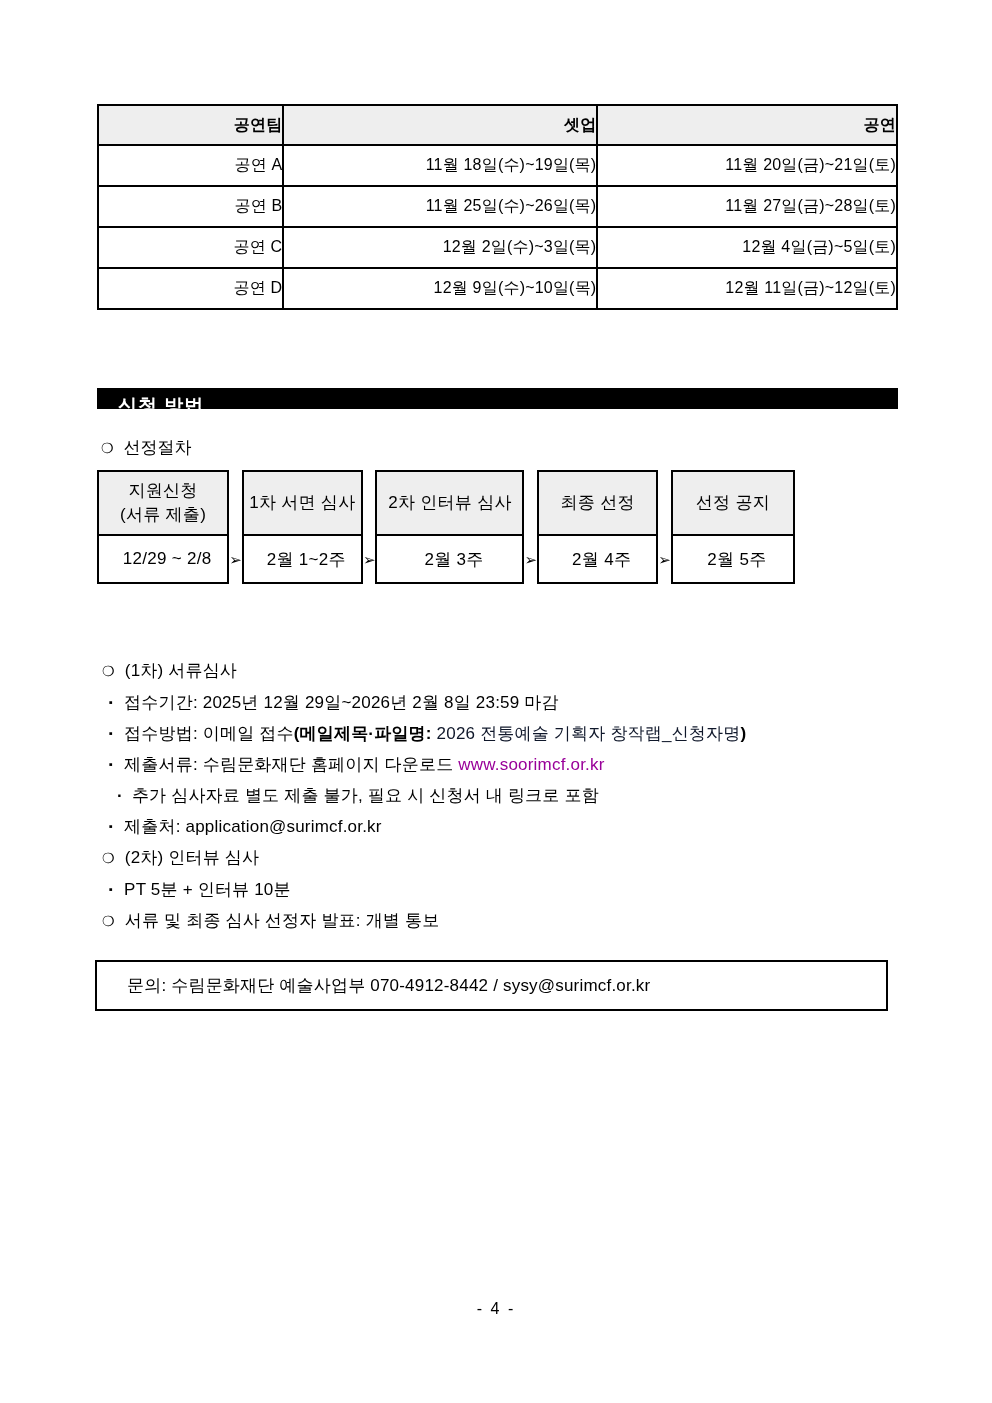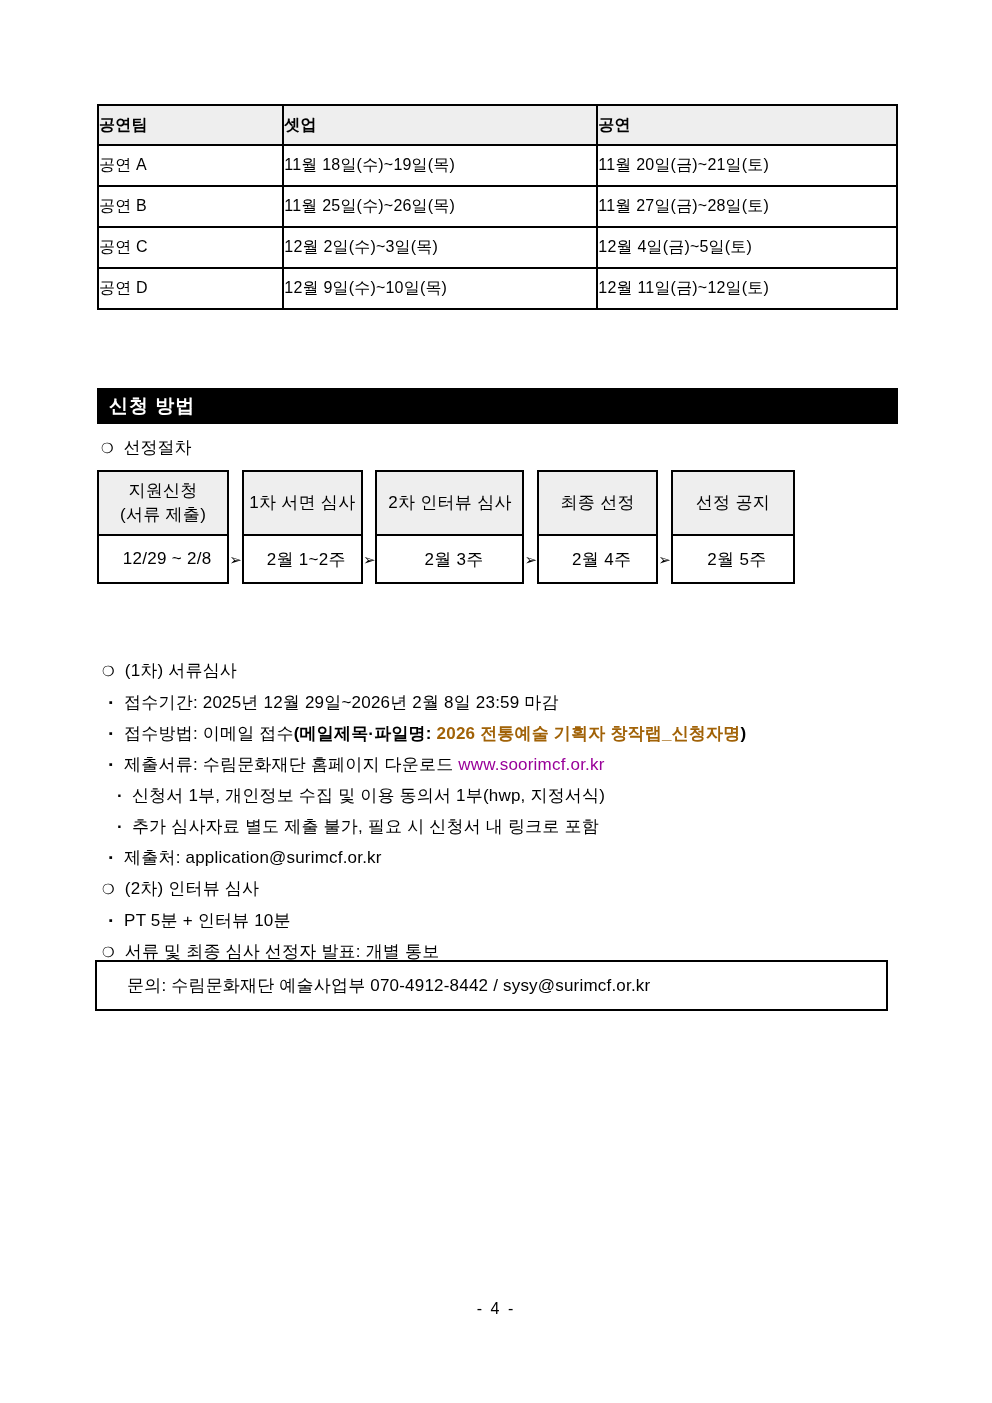--- a/index.html
+++ b/index.html
@@ -11,32 +11,32 @@
   }
   .page { position:absolute; inset:0; width:992px; height:1403px; background:#fff; }
 
   
   table.schedule {
     position:absolute; left:97px; top:104px; width:801px;
     border-collapse:collapse; table-layout:fixed;
     font-size:16px;
   }
   table.schedule th, table.schedule td {
-    border:2px solid #000; text-align:left; vertical-align:middle;
+    border:2px solid #000; text-align:right; vertical-align:middle;
     letter-spacing:0.2px;
   }
   table.schedule th { background:#eeeeee; font-weight:bold; height:40px; }
   table.schedule td { height:41px; font-weight:400; background:#fff; }
   .col-team { width:23.2%; } .col-setup { width:39.3%; } .col-show { width:37.5%; }
 
   
   .section-bar {
-    position:absolute; left:97px; top:388px; width:801px; height:36px;
+    position:absolute; left:97px; top:388px; width:801px; height:21px;
     background:#000; color:#fff; font-size:19px; font-weight:bold;
-    line-height:36px; padding-left:12px; letter-spacing:1px;
+    line-height:36px; padding-left:21px; letter-spacing:1px;
   }
 
   
   .proc-heading {
     position:absolute; left:101px; top:437px; font-size:17px; line-height:22px;
   }
   .proc-heading .bullet { margin-right:10px; font-size:14px; }
 
   
   .flow {
@@ -66,21 +66,21 @@
   .apply-list { position:absolute; left:97px; top:616px; width:830px; font-size:17px;margin-top:39px; }
   .line { line-height:31px; white-space:nowrap; letter-spacing:0.2px; }
   .line .bullet { display:inline-block; }
   .line.lvl-circle { padding-left:5px; }
   .line.lvl-circle .bullet { font-size:14px; margin-right:10px; }
   .line.lvl-square { padding-left:12px; }
   .line.lvl-square .bullet { font-size:11px; vertical-align:2px; margin-right:11px; }
   .line.lvl-dot { padding-left:20px; }
   .line.lvl-dot .bullet { font-weight:bold; margin-right:9px; }
   .bold-black { font-weight:bold; }
-  .accent-blue { font-weight:bold; color:#a16207; }
+  .accent-blue { font-weight:normal; color:#0f172a; }
   .link-magenta { color:#990099; cursor:pointer; }
 
   
   .contact-box {
     position:absolute; left:95px; top:960px; width:793px; height:51px;
     border:2px solid #000; display:flex; align-items:center;
     padding-left:30px; font-size:17px; letter-spacing:0.2px; background:#fff;
   }
 
   
@@ -178,23 +178,20 @@
     </div>
 
     <div class="line lvl-square">
       <span class="bullet">▪</span><span>접수방법: 이메일 접수</span><span class="bold-black">(메일제목·파일명: </span><span class="accent-blue">2026 전통예술 기획자 창작랩_신청자명</span><span class="bold-black">)</span>
     </div>
 
     <div class="line lvl-square">
       <span class="bullet">▪</span><span>제출서류: 수림문화재단 홈페이지 다운로드 </span><span class="link-magenta">www.soorimcf.or.kr</span>
     </div>
 
-    <div class="line lvl-dot">
-      <span class="bullet">·</span><span>신청서 1부, 개인정보 수집 및 이용 동의서 1부(hwp, 지정서식)</span>
-    </div>
 
     <div class="line lvl-dot">
       <span class="bullet">·</span><span>추가 심사자료 별도 제출 불가, 필요 시 신청서 내 링크로 포함</span>
     </div>
 
     <div class="line lvl-square">
       <span class="bullet">▪</span><span>제출처: application@surimcf.or.kr</span>
     </div>
 
     <div class="line lvl-circle">

